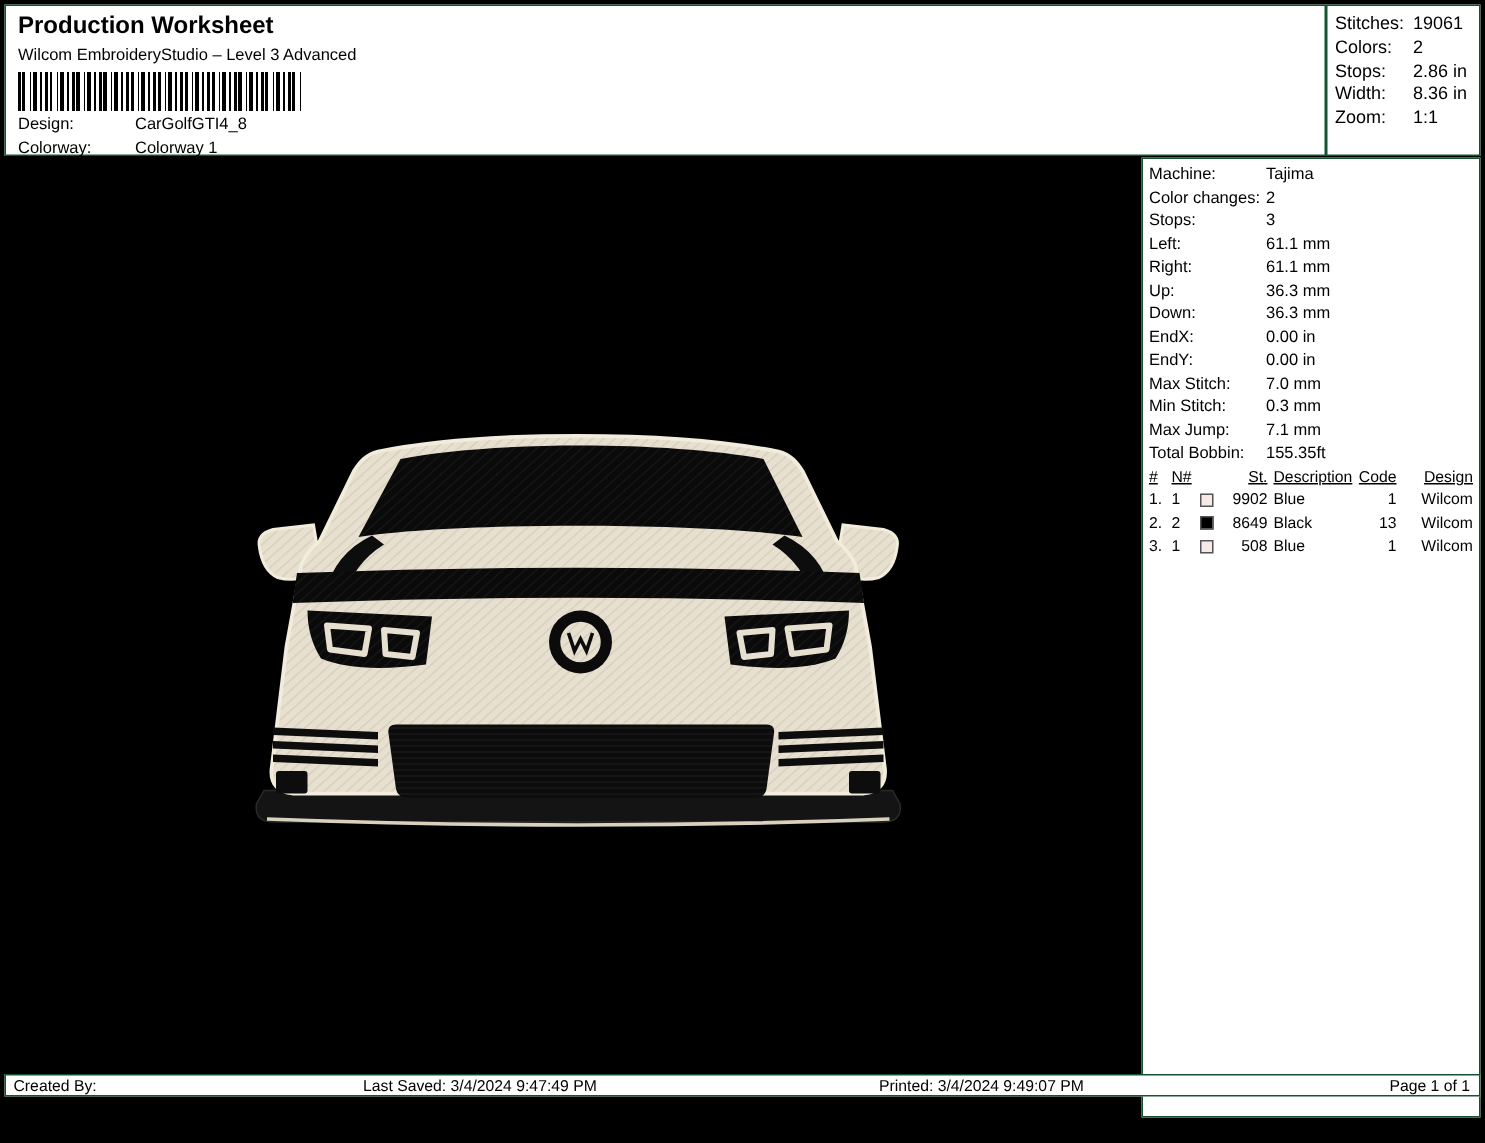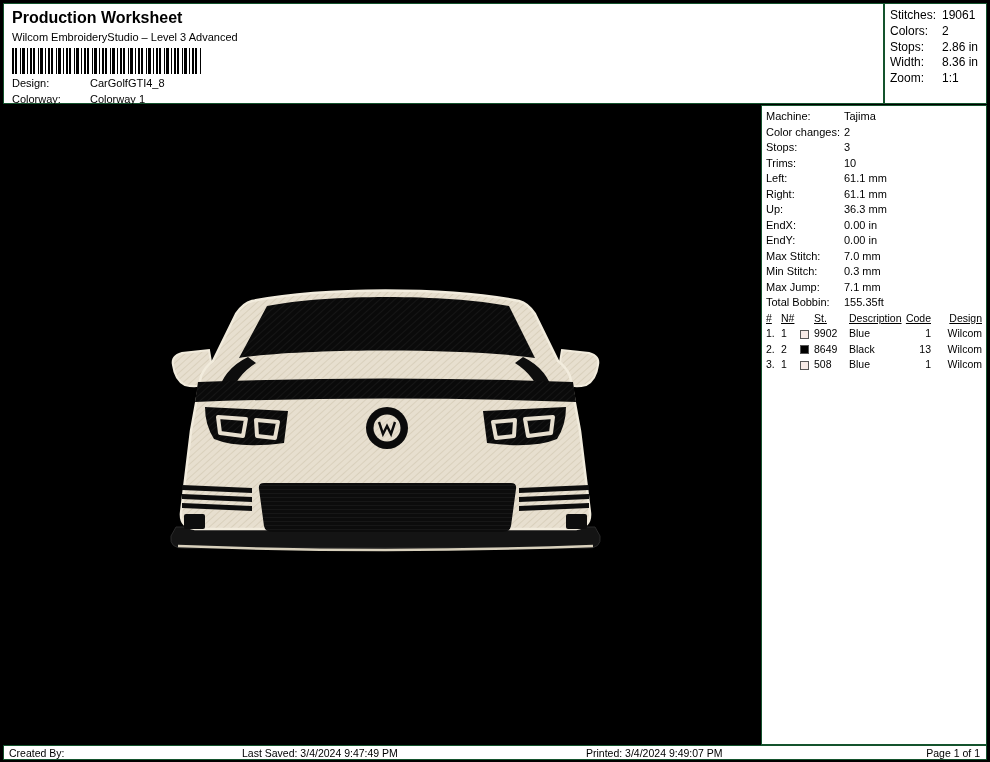--- a/index.html
+++ b/index.html
@@ -38,29 +38,29 @@
   .canvas { position:absolute; left:3px; top:105px; width:758px; height:640px; background:#000; }
   .car-svg { position:absolute; left:165px; top:176px; }
 
   
   .side-panel { left:761px; top:105px; width:226px; height:640px; padding:3px 4px; font-size:11px; }
   .mrow { line-height:15.5px; white-space:nowrap; }
   .mrow .ml { display:inline-block; width:78px; }
   .stop-title { line-height:16px; margin-top:1px; }
   .stop-table { width:100%; font-size:10.5px; }
   .st-row { display:grid; grid-template-columns:15px 19px 14px 31px 60px 26px 51px; line-height:15.5px; align-items:center; }
-  .c-st { }
+  .c-st { text-align:right; }
   .c-desc { padding-left:4px; }
   .c-code { text-align:right; }
   .c-brand { text-align:right; }
   .st-head span { text-decoration:underline; }
   .sw { display:inline-block; width:9px; height:9px; border:1px solid #555; vertical-align:middle; }
 
   
-  .footer { left:3px; top:745px; width:984px; height:15px; font-size:10.5px; }
+  .footer { left:3px; top:716px; width:984px; height:15px; font-size:10.5px; }
   .footer span { position:absolute; top:1px; line-height:12px; white-space:nowrap; }
   .f-created { left:5px; }
   .f-saved { left:238px; }
   .f-printed { left:582px; }
   .f-page { right:6px; }
 </style>
 </head>
 <body>
 
 <div class="box header-box">
@@ -146,24 +146,24 @@
       <path d="M 421,222 L 351,225 L 351,230 L 421,227 Z"></path>
       <rect x="398" y="233" width="21" height="15" rx="2"></rect>
     </g>
   </svg>
 </div>
 
 <div class="box side-panel">
   <div class="mrow"><span class="ml">Machine:</span><span class="mv">Tajima</span></div>
   <div class="mrow"><span class="ml">Color changes:</span><span class="mv">2</span></div>
   <div class="mrow"><span class="ml">Stops:</span><span class="mv">3</span></div>
-  <div class="mrow"><span class="ml">Trims:</span><span class="mv">10</span></div>
   <div class="mrow"><span class="ml">Left:</span><span class="mv">61.1 mm</span></div>
   <div class="mrow"><span class="ml">Right:</span><span class="mv">61.1 mm</span></div>
   <div class="mrow"><span class="ml">Up:</span><span class="mv">36.3 mm</span></div>
+  <div class="mrow"><span class="ml">Down:</span><span class="mv">36.3 mm</span></div>
   <div class="mrow"><span class="ml">EndX:</span><span class="mv">0.00 in</span></div>
   <div class="mrow"><span class="ml">EndY:</span><span class="mv">0.00 in</span></div>
   <div class="mrow"><span class="ml">Max Stitch:</span><span class="mv">7.0 mm</span></div>
   <div class="mrow"><span class="ml">Min Stitch:</span><span class="mv">0.3 mm</span></div>
   <div class="mrow"><span class="ml">Max Jump:</span><span class="mv">7.1 mm</span></div>
   <div class="mrow"><span class="ml">Total Bobbin:</span><span class="mv">155.35ft</span></div>
 
 
   <div class="stop-table">
     <div class="st-row st-head">

